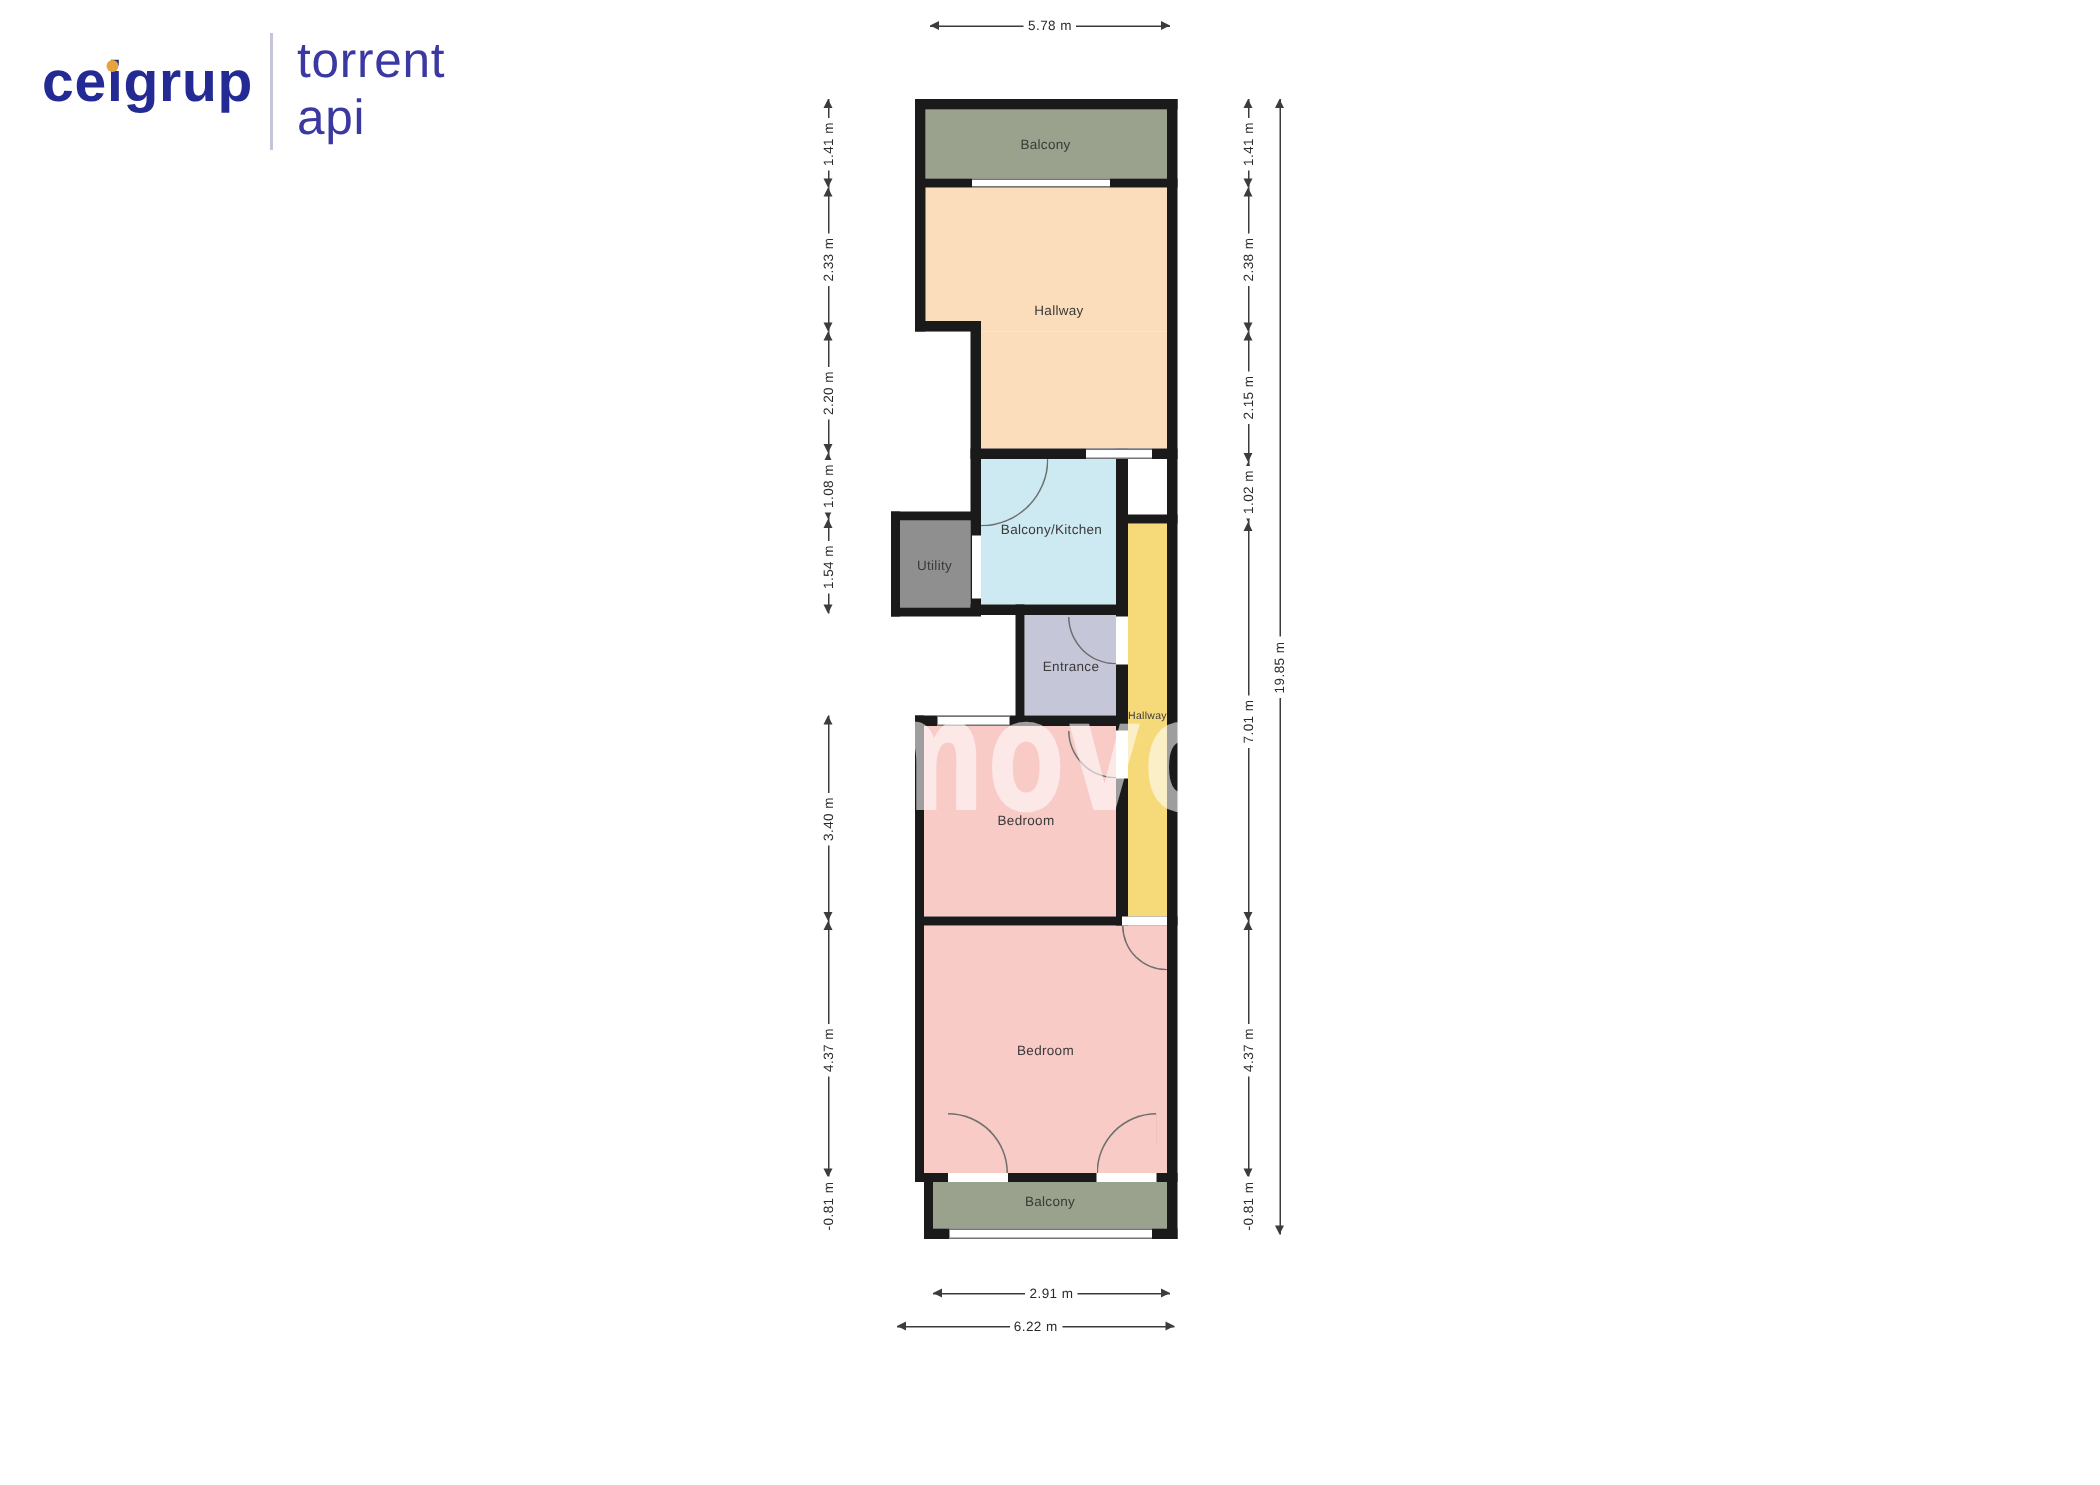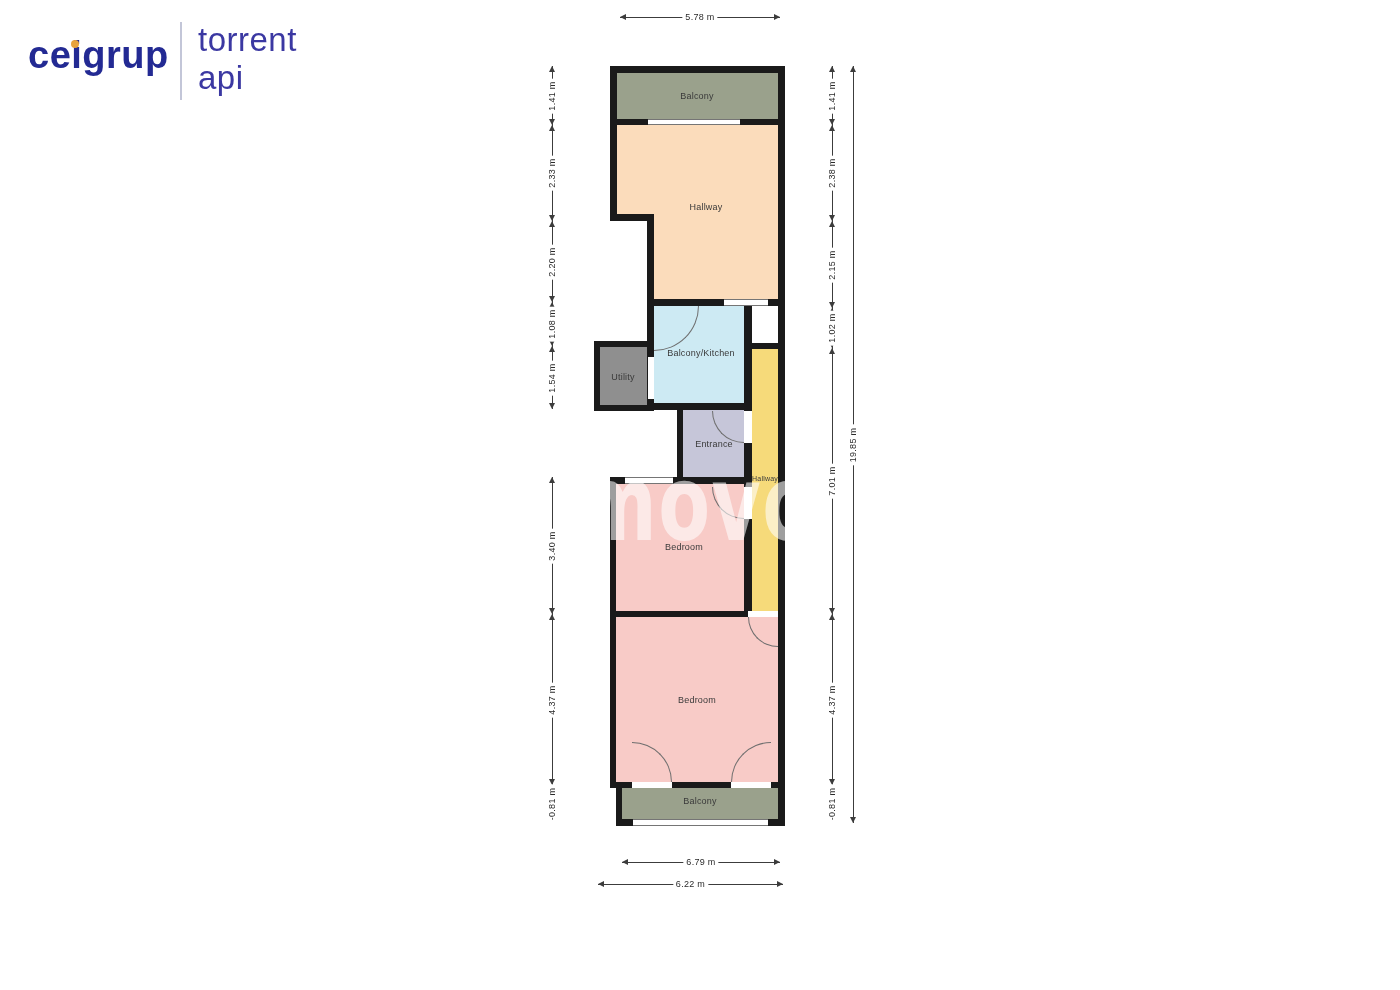--- a/index.html
+++ b/index.html
@@ -230,21 +230,21 @@
     <div class="dim-h" style="left:620px;top:12px;width:160px">
         <i class="dl"></i>
         <i class="al"></i>
         <i class="ar"></i>
         <span class="dlabel">5.78 m</span>
       </div>
     <div class="dim-h" style="left:622px;top:857px;width:158px">
         <i class="dl"></i>
         <i class="al"></i>
         <i class="ar"></i>
-        <span class="dlabel">6.79 m</span>
+        <span class="dlabel">2.91 m</span>
       </div>
     <div class="dim-h" style="left:598px;top:879px;width:185px">
         <i class="dl"></i>
         <i class="al"></i>
         <i class="ar"></i>
         <span class="dlabel">6.22 m</span>
       </div>
 
   </div>
 </div>

